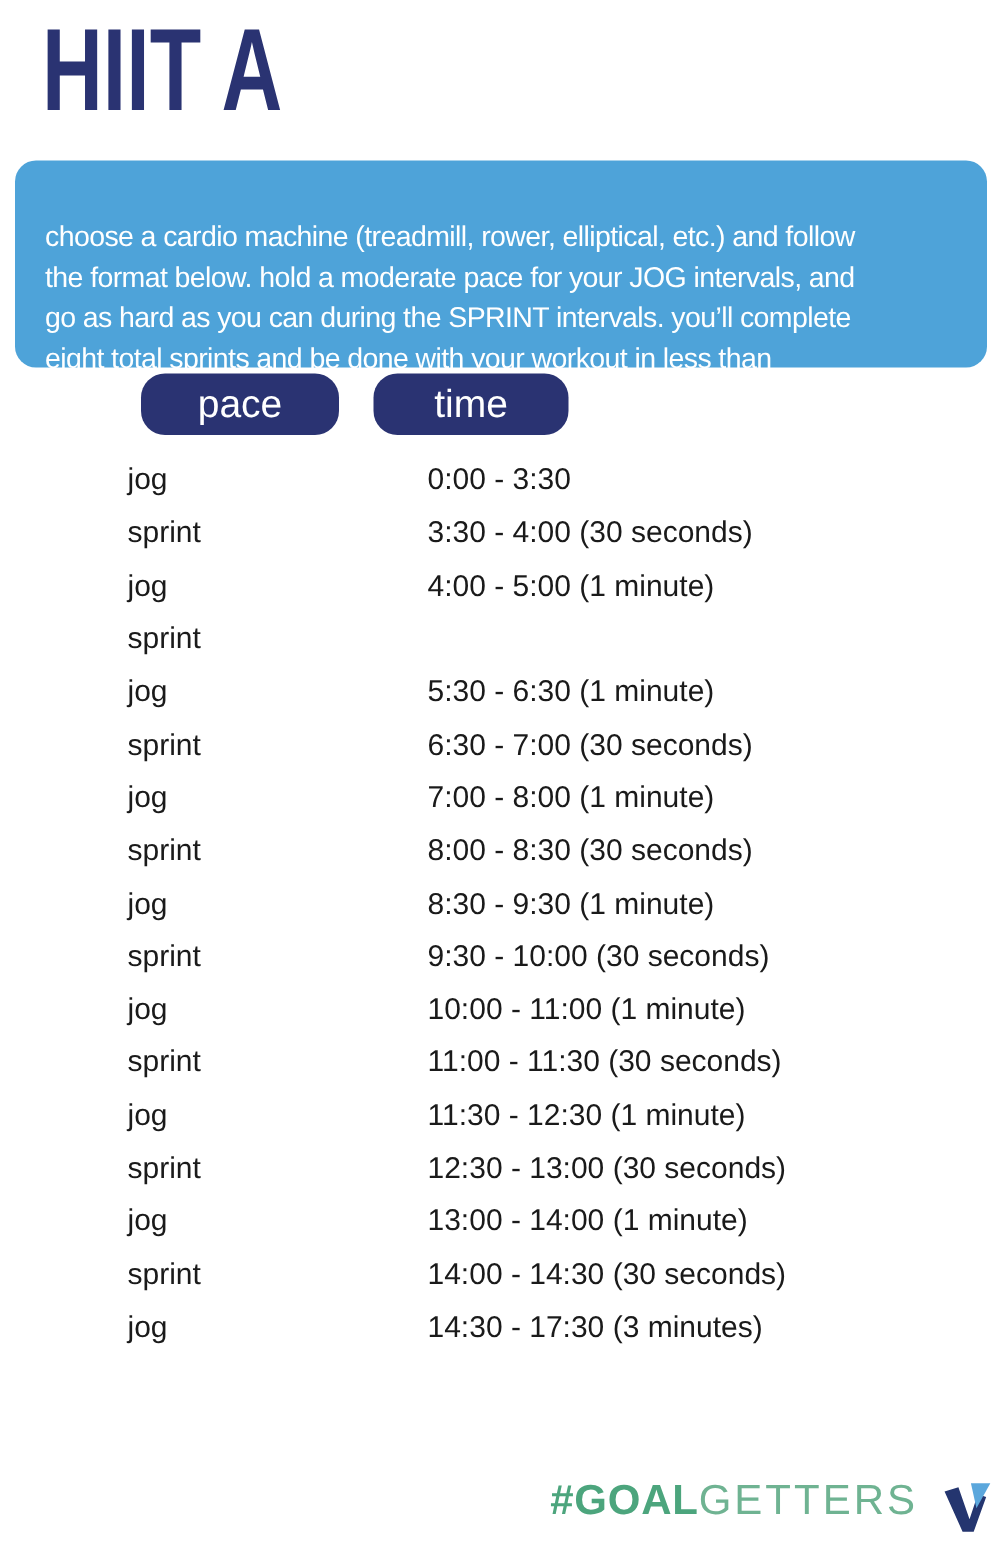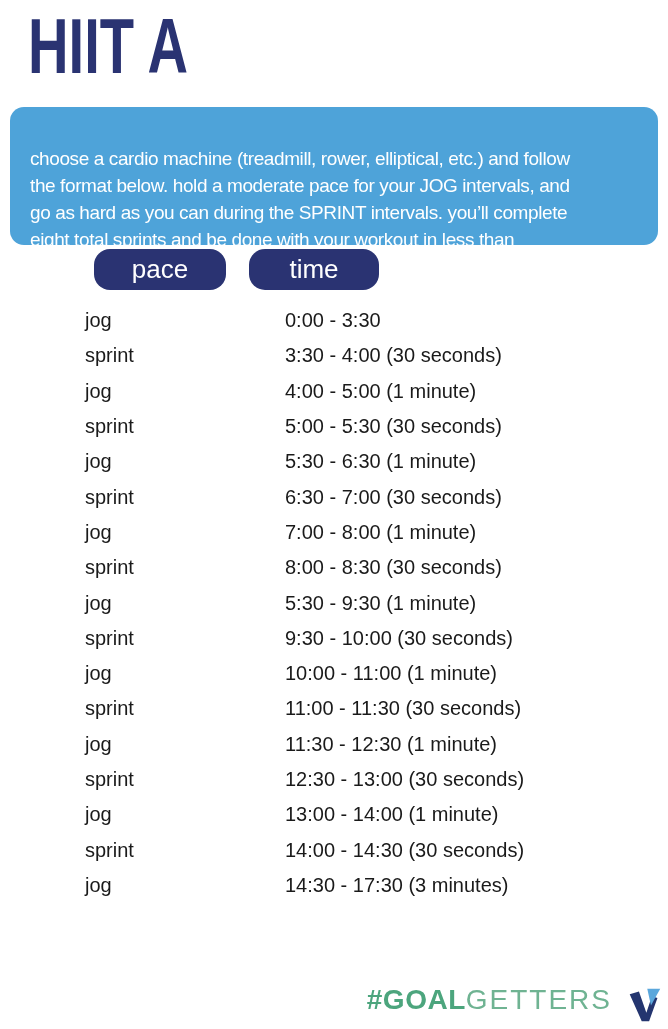--- a/index.html
+++ b/index.html
@@ -93,21 +93,20 @@
       <span class="cell-time">3:30 - 4:00 (30 seconds)</span>
     </div>
 
     <div class="row">
       <span class="cell-pace">jog</span>
       <span class="cell-time">4:00 - 5:00 (1 minute)</span>
     </div>
 
     <div class="row">
       <span class="cell-pace">sprint</span>
-      <span class="cell-time">5:00 - 5:30 (30 seconds)</span>
     </div>
 
     <div class="row">
       <span class="cell-pace">jog</span>
       <span class="cell-time">5:30 - 6:30 (1 minute)</span>
     </div>
 
     <div class="row">
       <span class="cell-pace">sprint</span>
       <span class="cell-time">6:30 - 7:00 (30 seconds)</span>
@@ -118,21 +117,21 @@
       <span class="cell-time">7:00 - 8:00 (1 minute)</span>
     </div>
 
     <div class="row">
       <span class="cell-pace">sprint</span>
       <span class="cell-time">8:00 - 8:30 (30 seconds)</span>
     </div>
 
     <div class="row">
       <span class="cell-pace">jog</span>
-      <span class="cell-time">5:30 - 9:30 (1 minute)</span>
+      <span class="cell-time">8:30 - 9:30 (1 minute)</span>
     </div>
 
     <div class="row">
       <span class="cell-pace">sprint</span>
       <span class="cell-time">9:30 - 10:00 (30 seconds)</span>
     </div>
 
     <div class="row">
       <span class="cell-pace">jog</span>
       <span class="cell-time">10:00 - 11:00 (1 minute)</span>

